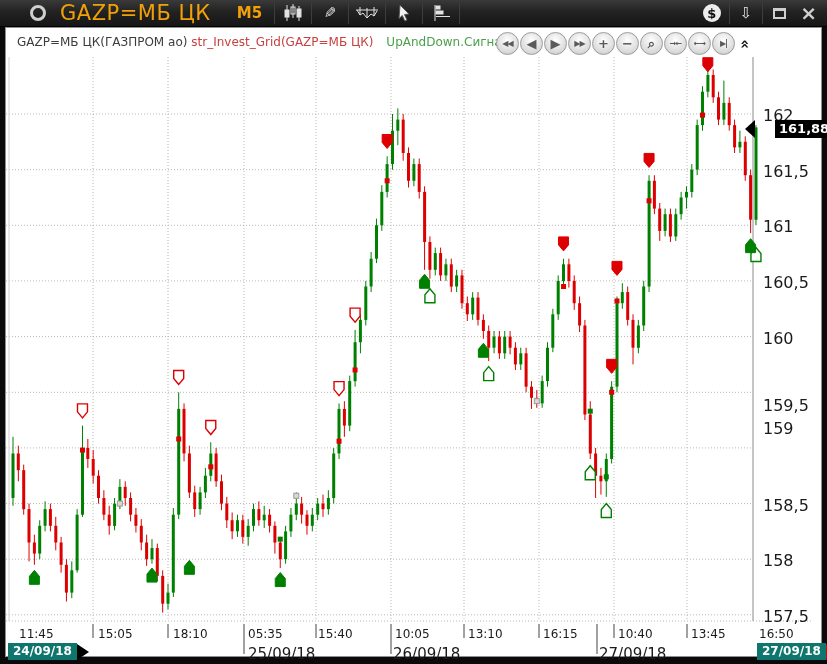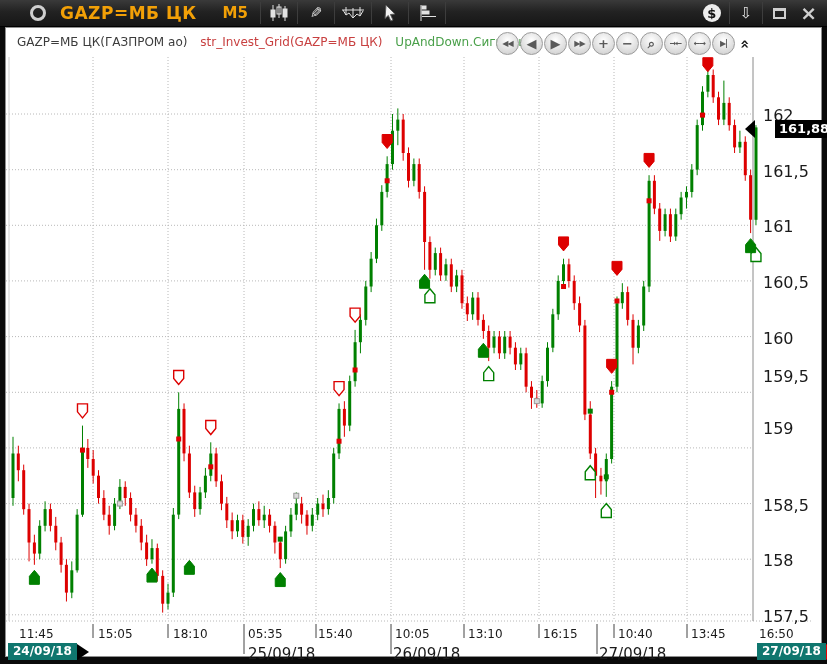--- a/index.html
+++ b/index.html
@@ -6,41 +6,41 @@
   html,body { width:827px; height:664px; background:#050505; overflow:hidden;
               font-family:"DejaVu Sans","Liberation Sans",sans-serif; }
   .window { position:relative; width:827px; height:664px; background:#0a0a0a; }
 
   
   .titlebar { position:absolute; left:0; top:0; width:827px; height:27px;
               background:linear-gradient(#3a3a3a,#222 45%,#161616);
               border-bottom:1px solid #000; display:flex; align-items:center; }
   .ring { width:16px; height:16px; border:3px solid #cfcfcf; border-radius:50%;
           margin-left:30px; background:transparent; }
-  .sym { color:#f2a007; font-size:17px; font-weight:bold; margin-left:14px; letter-spacing:.5px;}
+  .sym { color:#f2a007; font-size:21px; font-weight:normal; margin-left:14px; letter-spacing:.5px;}
   .tf  { color:#f2a007; font-size:15px; font-weight:bold; margin-left:26px; }
   .tsep { width:1px; height:22px; background:#000; border-right:1px solid #3d3d3d; margin:0 4px; }
   .tool { width:28px; height:24px; display:flex; align-items:center; justify-content:center; }
   .tool svg { display:block; }
   .pencil { color:#dedede; font-size:15px; transform:scaleX(-1); }
   .tb-right { margin-left:auto; display:flex; align-items:center; }
   .dollar { width:18px; height:18px; border-radius:50%; background:#ededed; color:#111;
             font-weight:bold; font-size:13px; display:flex; align-items:center;
             justify-content:center; }
   .dl { color:#e4e4e4; font-size:15px; margin:0 6px; }
   .restore { width:13px; height:11px; border:2px solid #cfcfcf; border-top-width:3px; }
   .closex { color:#cfcfcf; font-size:20px; font-weight:bold; line-height:20px; margin:0 10px 0 8px; }
 
   
   .panel { position:absolute; left:5px; top:27px; width:817px; height:630px;
            background:#fff; border:1px solid #8f8f8f; }
   .hdr { position:absolute; left:11px; top:7px; font-size:12px; white-space:nowrap; }
   .hdr b { font-weight:normal; }
   .h-inst { color:#3c3c3c; }
-  .h-script { color:#c84040; margin-left:9px; }
+  .h-script { color:#c84040; }
   .h-sig { color:#4aa04a; margin-left:9px; }
 
   .navrow { position:absolute; left:490px; top:4px; display:flex; align-items:center; }
   .navbtn { width:23px; height:23px; border-radius:50%; margin-right:1px;
             background:radial-gradient(circle at 50% 35%,#ffffff,#d9d9d9 70%,#c4c4c4);
             border:1px solid #9b9b9b; color:#5a5a5a; font-weight:bold;
             display:flex; align-items:center; justify-content:center; cursor:pointer; }
   .collapse { color:#1a1a1a; font-size:15px; font-weight:bold; margin-left:4px;
               transform:rotate(90deg); cursor:pointer; }
 
@@ -508,21 +508,21 @@
         <rect x="287.78499999999997" y="465.25900000000075" width="5" height="5" fill="#d9d9d9" stroke="#9a9a9a"></rect>
         <rect x="528.31" y="370.65400000000136" width="5" height="5" fill="#d9d9d9" stroke="#9a9a9a"></rect>
       </svg>
 
     <div id="labels">
         <span class="ptick" style="top: 78px;">162</span>
         <span class="ptick" style="top: 133.65px;">161,5</span>
         <span class="ptick" style="top: 189.3px;">161</span>
         <span class="ptick" style="top: 244.95px;">160,5</span>
         <span class="ptick" style="top: 300.6px;">160</span>
-        <span class="ptick" style="top: 339px;">159,5</span>
+        <span class="ptick" style="top: 368px;">159,5</span>
         <span class="ptick" style="top: 391px;">159</span>
         <span class="ptick" style="top: 467.55px;">158,5</span>
         <span class="ptick" style="top: 523.2px;">158</span>
         <span class="ptick" style="top: 578.85px;">157,5</span>
         <span class="ttick" style="left: 13px;">11:45</span>
         <span class="ttick" style="left: 92px;">15:05</span>
         <span class="ttick" style="left: 167px;">18:10</span>
         <span class="ttick" style="left: 242px;">05:35</span>
         <span class="ttick" style="left: 312px;">15:40</span>
         <span class="ttick" style="left: 389px;">10:05</span>

